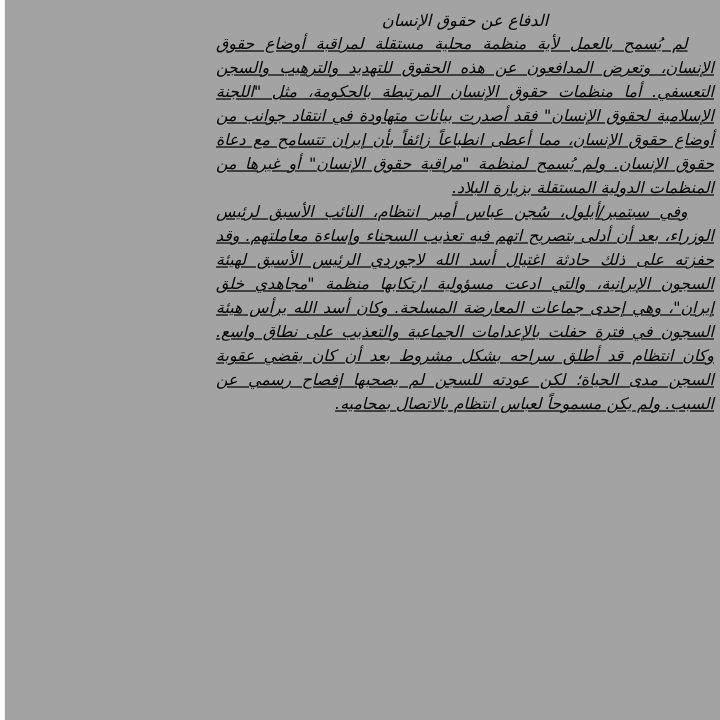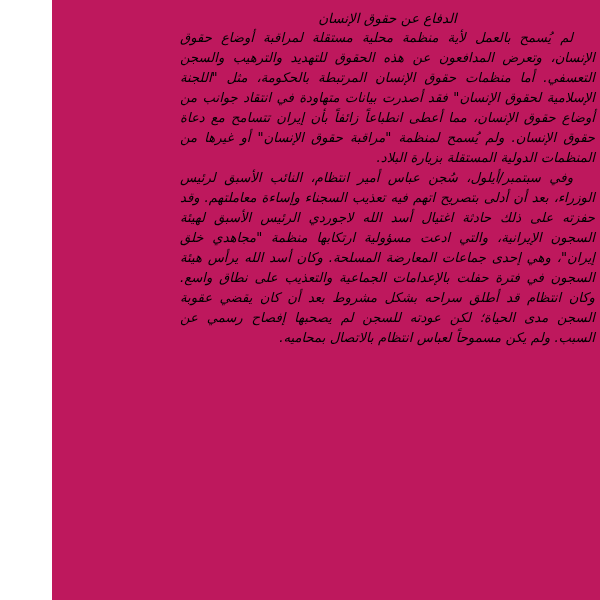--- a/index.html
+++ b/index.html
@@ -8,23 +8,23 @@
   }
   body {
     width: 600px;
     height: 600px;
     background: #ffffff;
     font-family: "DejaVu Sans", sans-serif;
     overflow: hidden;
   }
   .page {
     position: relative;
-    width: 548px;
+    width: 596px;
     height: 600px;
-    background: #be185d;
+    background: #a3a3a3;
     box-sizing: border-box;
   }
   .text-block {
     position: absolute;
     top: 8px;
     right: 5px;
     width: 415px;
     direction: rtl;
     text-align: justify;
     color: #000000;
@@ -47,20 +47,21 @@
     font-weight: 400;
     font-style: italic;
     margin: 0;
     padding: 0;
     color: #000000;
     direction: rtl;
     text-align: justify;
     text-justify: inter-word;
     text-indent: 22px;
     word-spacing: 0.2px;
+    text-decoration: underline;
   }
   .para + .para {
     margin-top: 0;
   }
 </style>
 </head>
 <body>
 
 <div class="page">
   <div class="text-block">

